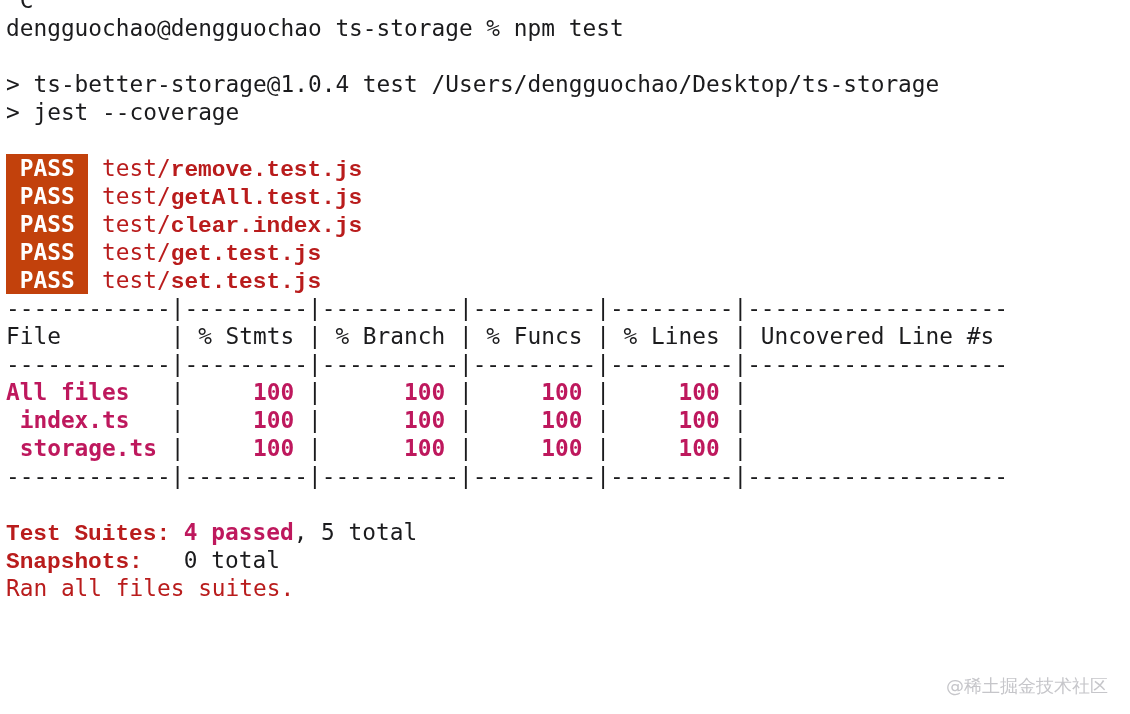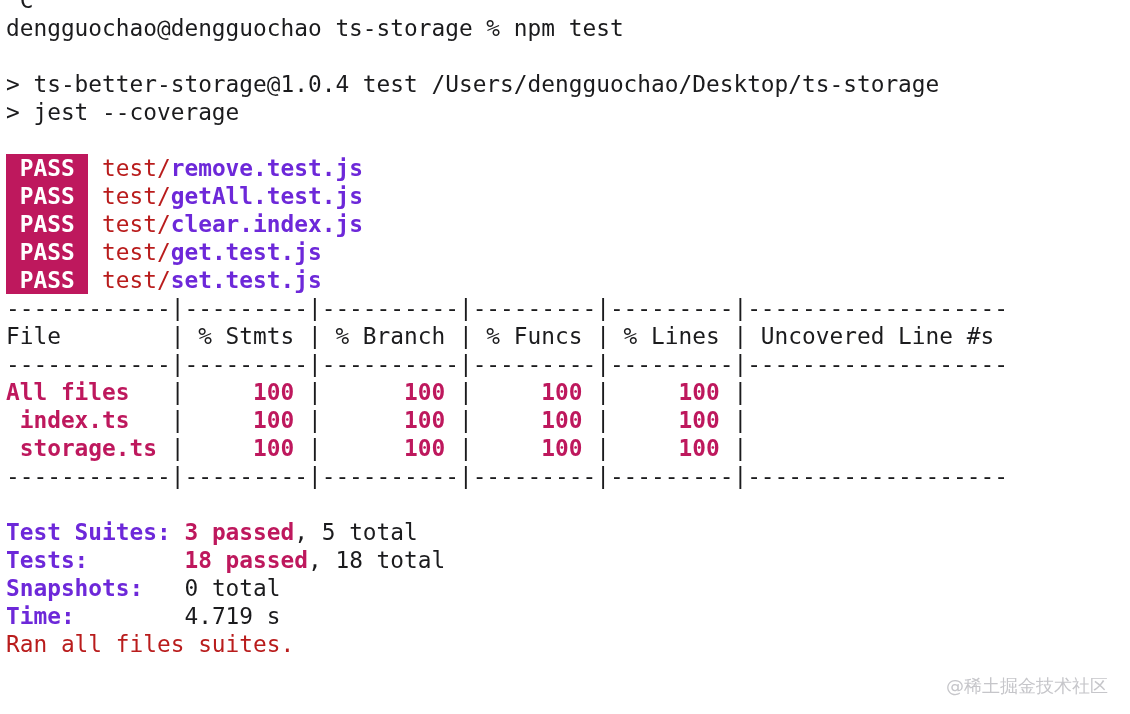--- a/index.html
+++ b/index.html
@@ -19,28 +19,28 @@
     font-size: 22.8px;
     line-height: 28px;
     color: #1b1b1d;
     padding-left: 6px;
   }
   .line {
     height: 28px;
     white-space: pre;
   }
   .s-plain { color: #1b1b1d; }
-  .s-bold  { color: #6d28d9; font-weight: bold; }
+  .s-bold  { color: #b91c1c; font-weight: bold; font-family: Liberation Mono, monospace; }
   .s-muted { color: #b91c1c; }
   .s-green { color: #be185d; font-weight: bold; }
   .s-badge {
     display: inline-block;
     line-height: 28px;
     vertical-align: top;
-    background: #be185d;
+    background: #c2410c;
     color: #ffffff;
     font-weight: bold;
   }
   .watermark {
     position: absolute;
     right: 22px;
     bottom: 16px;
     font-family: "DejaVu Sans", "Liberation Sans", sans-serif;
     font-size: 18px;
     color: #c6c6ca;
@@ -66,20 +66,18 @@
 
   <div class="line">------------|---------|----------|---------|---------|-------------------</div>
   <div class="line">File        | % Stmts | % Branch | % Funcs | % Lines | Uncovered Line #s</div>
   <div class="line">------------|---------|----------|---------|---------|-------------------</div>
   <div class="line"><span class="s-green">All files   </span><span class="s-plain">|</span><span class="s-green">     100 </span><span class="s-plain">|</span><span class="s-green">      100 </span><span class="s-plain">|</span><span class="s-green">     100 </span><span class="s-plain">|</span><span class="s-green">     100 </span><span class="s-plain">|</span></div>
   <div class="line"><span class="s-green"> index.ts   </span><span class="s-plain">|</span><span class="s-green">     100 </span><span class="s-plain">|</span><span class="s-green">      100 </span><span class="s-plain">|</span><span class="s-green">     100 </span><span class="s-plain">|</span><span class="s-green">     100 </span><span class="s-plain">|</span></div>
   <div class="line"><span class="s-green"> storage.ts </span><span class="s-plain">|</span><span class="s-green">     100 </span><span class="s-plain">|</span><span class="s-green">      100 </span><span class="s-plain">|</span><span class="s-green">     100 </span><span class="s-plain">|</span><span class="s-green">     100 </span><span class="s-plain">|</span></div>
   <div class="line">------------|---------|----------|---------|---------|-------------------</div>
   <div class="line"></div>
 
-  <div class="line"><span class="s-bold">Test Suites: </span><span class="s-green">3 passed</span><span class="s-plain">, 5 total</span></div>
-  <div class="line"><span class="s-bold">Tests:       </span><span class="s-green">18 passed</span><span class="s-plain">, 18 total</span></div>
+  <div class="line"><span class="s-bold">Test Suites: </span><span class="s-green">4 passed</span><span class="s-plain">, 5 total</span></div>
   <div class="line"><span class="s-bold">Snapshots:   </span><span class="s-plain">0 total</span></div>
-  <div class="line"><span class="s-bold">Time:        </span><span class="s-plain">4.719 s</span></div>
   <div class="line"><span class="s-muted">Ran all files suites.</span></div>
 </div>
 
 <div class="watermark">@稀土掘金技术社区</div>
 
 </body></html>

